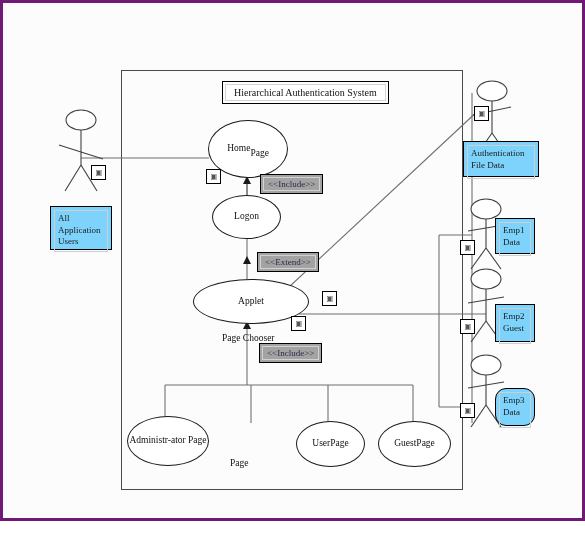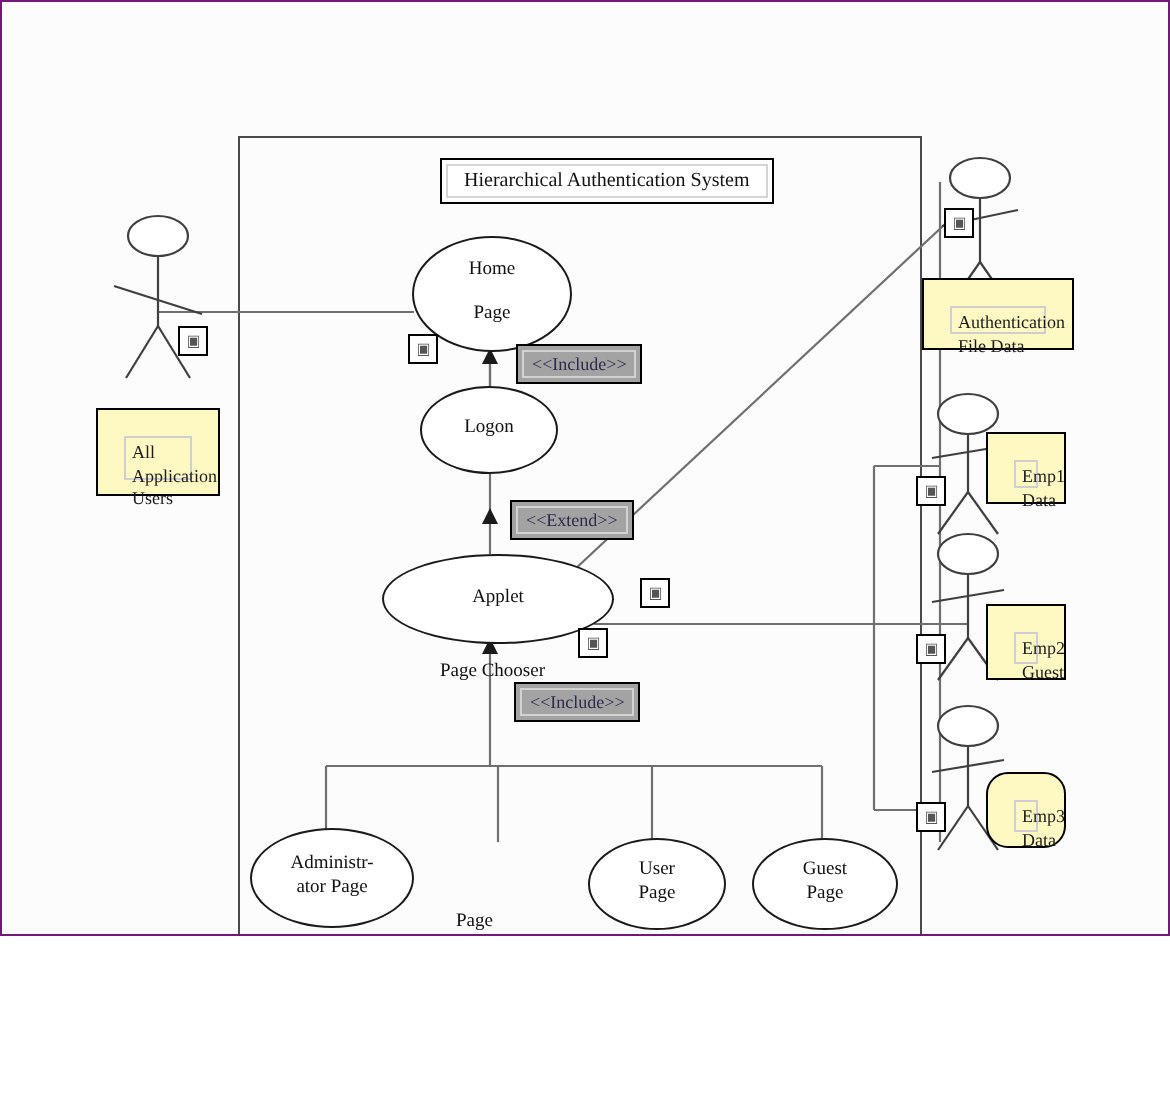--- a/index.html
+++ b/index.html
@@ -6,23 +6,23 @@
     margin: 0;
     padding: 0;
     background: #ffffff;
   }
   body {
     font-family: "Liberation Serif", "DejaVu Serif", serif;
   }
   #page {
     position: relative;
     width: 585px;
-    height: 468px;
+    height: 521px;
     background: #fcfcfc;
-    border: 1px solid #701a75;
+    border: 3px solid #701a75;
     box-sizing: border-box;
     overflow: hidden;
   }
   #canvas {
     position: absolute;
     inset: 0;
   }
   svg.layer {
     position: absolute;
     top: 0; left: 0;
@@ -33,36 +33,36 @@
   .node {
     position: absolute;
     box-sizing: border-box;
   }
   
   .usecase {
     border: 1px solid #1a1a1a;
     border-radius: 50%;
     background: #ffffff;
     display: flex;
-    flex-direction: column;
+    flex-direction: row;
     align-items: center;
     justify-content: center;
     text-align: center;
     color: #101010;
     font-size: 9.5px;
     line-height: 1.25;
   }
   .usecase .l1 { display: block; }
   .usecase .l2 { display: block; }
 
   
   .databox {
     border: 1.6px solid #000000;
-    background: #fef9c3;
-    padding: 13px;
+    background: #7dd3fc;
+    padding: 3px;
   }
   .databox .inner {
     border: 1px solid #cfcfcf;
     padding: 2px 3px;
     font-size: 9px;
     line-height: 1.28;
     color: #1b1b1b;
     white-space: pre-line;
   }
 

